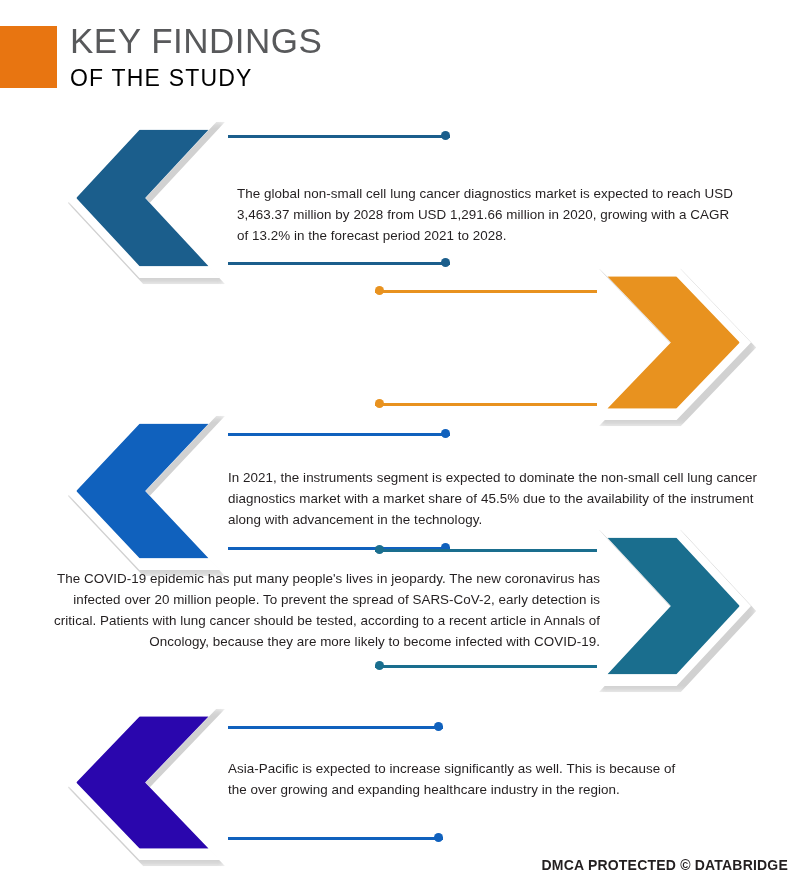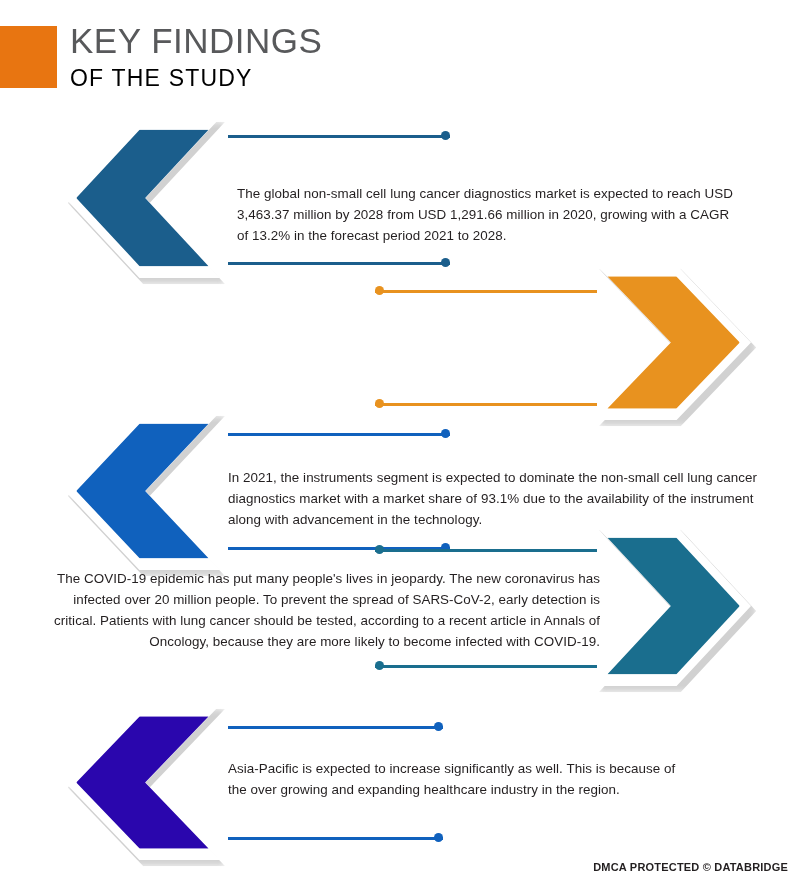--- a/index.html
+++ b/index.html
@@ -147,21 +147,21 @@
   }
 
   .align-left  { text-align: left; }
   .align-right { text-align: right; }
 
   
   #footer {
     position: absolute;
     right: 12px;
     bottom: 14px;
-    font-size: 11px;
+    font-size: 14px;
     font-weight: bold;
     letter-spacing: 0.2px;
     color: #231F20;
   }
 </style>
 </head>
 <body>
 
 <div id="page">
 
@@ -209,21 +209,21 @@
   <div class="block" style="top:412px;height:158px;">
     <div class="chev-wrap dir-left" style="left:65px; top:0px; width:155px; height:158px;">
       <div class="chev-shadow"></div>
       <div class="chev-outline"></div>
       <div class="chev-fill" style="background:#1061BD;"></div>
     </div>
     <div class="conn dot-right" style="left:228px; top:17px; width:222px;">
       <div class="conn-line" style="background:#1061BD;"></div>
       <div class="conn-dot" style="background:#1061BD;"></div>
     </div>
-    <div class="block-text align-left" style="left:228px; top:55px; width:540px;">In 2021, the instruments segment is expected to dominate the non-small cell lung cancer diagnostics market with a market share of 93.1% due to the availability of the instrument along with advancement in the technology.</div>
+    <div class="block-text align-left" style="left:228px; top:55px; width:540px;">In 2021, the instruments segment is expected to dominate the non-small cell lung cancer diagnostics market with a market share of 45.5% due to the availability of the instrument along with advancement in the technology.</div>
     <div class="conn dot-right" style="left:228px; top:131px; width:222px;">
       <div class="conn-line" style="background:#1061BD;"></div>
       <div class="conn-dot" style="background:#1061BD;"></div>
     </div>
   </div>
 
   <div class="block" style="top:526px;height:160px;">
     <div class="chev-wrap dir-right" style="left:596px; top:0px; width:155px; height:160px;">
       <div class="chev-shadow"></div>
       <div class="chev-outline"></div>

